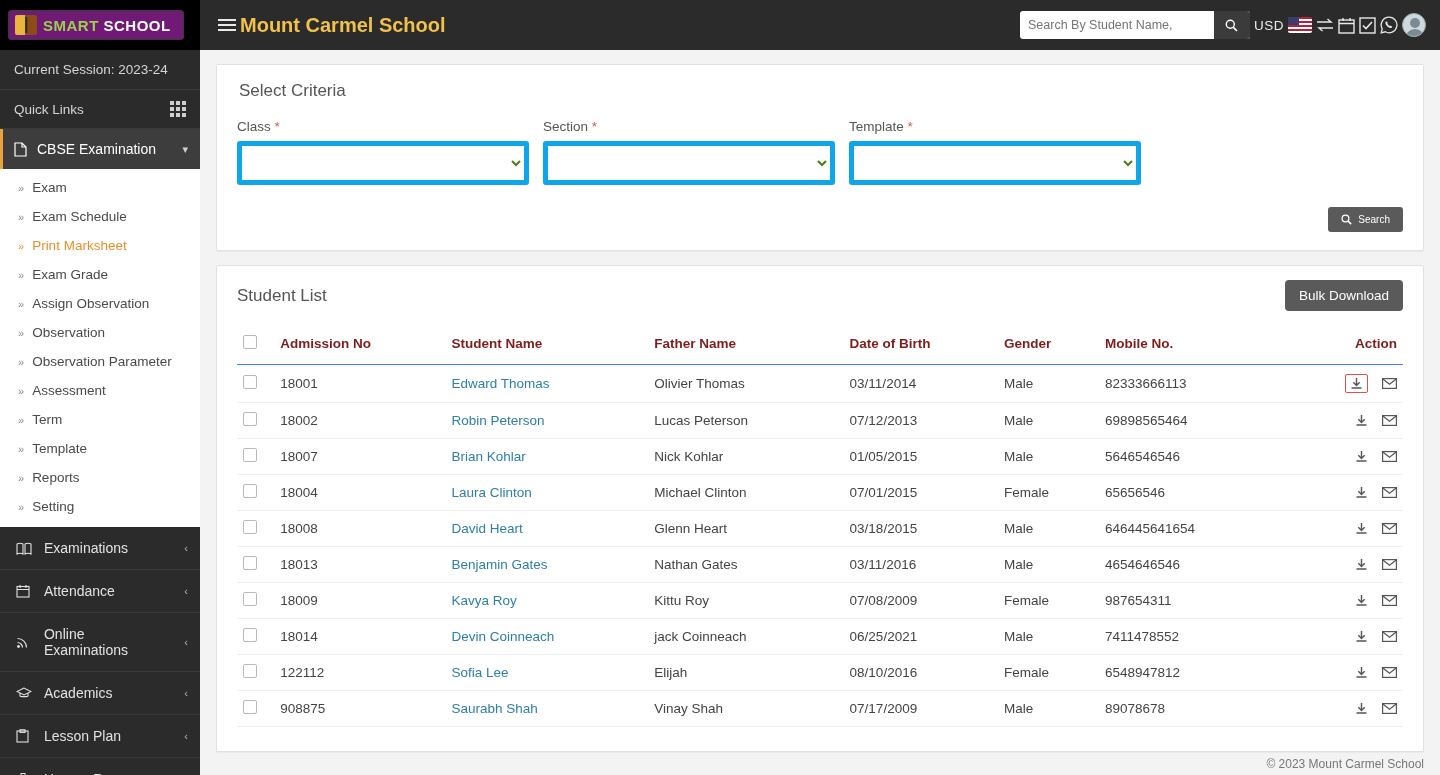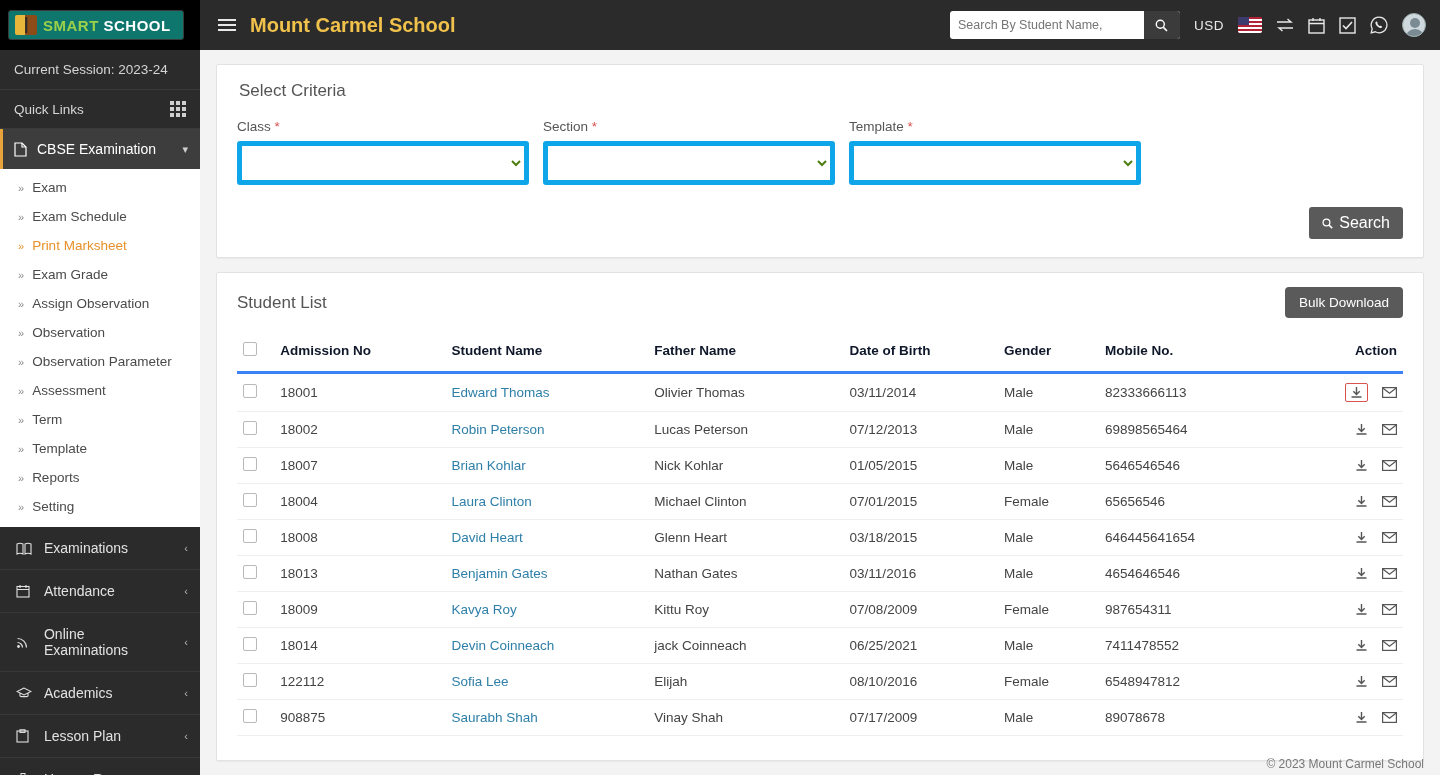--- a/index.html
+++ b/index.html
@@ -17,21 +17,21 @@
   .sidebar {
     position: absolute; left: 0; top: 0; width: 200px; height: 775px;
     background: #2b2b2b;
     color: #cfcfcf;
   }
   .logo-box {
     height: 50px; background: #000;
     display: flex; align-items: center; padding-left: 8px;
   }
   .logo-plate {
-    background: #0f766e; border: 1px solid #3a3a3a; border-radius: 3px;
+    background: #701a75; border: 1px solid #3a3a3a; border-radius: 3px;
     display: flex; align-items: center; gap: 6px;
     padding: 4px 10px 4px 6px;
     height: 30px; width: 176px;
   }
   .logo-mark {
     width: 22px; height: 20px; border-radius: 2px;
     background: linear-gradient(90deg,#e8b63a 0 45%, #8d4b17 45% 100%);
     position: relative; flex: none;
   }
   .logo-mark:after{
@@ -74,21 +74,21 @@
     display:flex; align-items:center; gap: 12px;
     padding: 13px 12px 13px 16px; font-size: 14px; color:#e2e2e2;
     border-bottom: 1px solid #383838;
   }
   .menu-item .chev { margin-left:auto; font-size: 11px; color:#b5b5b5; }
   .menu-item .mi { width: 16px; text-align:center; font-size: 13px; color:#e2e2e2; }
 
   
   .topbar {
     position: absolute; left: 200px; top: 0; width: 1240px; height: 50px;
-    background: #2b2b2b; display: flex; align-items: center; gap: 14px;
+    background: #2b2b2b; display: flex; align-items: center; gap: 4px;
     padding: 0 14px 0 18px;
   }
   .hamburger { width: 18px; }
   .hamburger i { display:block; height:2px; background:#e9e9e9; margin: 3px 0; }
   .school-title { color: #f0c14b; font-size: 20px; font-weight: bold; }
   .searchbox {
     margin-left: auto; position: relative;
     width: 230px; height: 28px; background:#fff; border-radius:3px;
     display:flex; align-items:center;
   }
@@ -135,36 +135,36 @@
   select.ctrl {
     width: 100%; height: 29px; font-size: 13px; color:#4d7c0f;
     border: 5px solid #0ea5e9; border-radius: 3px; background:#fff;
     padding: 17px 6px;
     font-family: "Liberation Sans", sans-serif;
   }
   .form-group.template { width: 292px; }
   .search-row { display:flex; justify-content:flex-end; margin-top: 22px; }
   .btn-search {
     background: #5a5a5a; color:#fff; border:none; border-radius:3px;
-    font-size: 16px; padding: 7px 13px; display:flex; align-items:center; gap:6px;
+    font-size: 10px; padding: 7px 13px; display:flex; align-items:center; gap:6px;
     font-family: "Liberation Sans", sans-serif;
   }
 
   .card2 { margin-top: 14px; padding: 14px 20px 24px 20px; }
   .list-head { display:flex; align-items:center; }
   .list-title { font-size: 17px; color:#555; }
   .btn-bulk {
     margin-left:auto; background:#5a5a5a; color:#fff; border:none; border-radius:4px;
     font-size: 13.5px; padding: 8px 14px;
     font-family: "Liberation Sans", sans-serif;
   }
   table { width: 100%; border-collapse: collapse; margin-top: 14px; }
   th {
-    text-align:left; font-size: 13.5px; color:#0f172a; font-weight: bold;
-    padding: 10px 6px 12px 6px; border-bottom: 3px solid #3b82f6;
+    text-align:left; font-size: 13.5px; color:#7f1d1d; font-weight: bold;
+    padding: 10px 6px 12px 6px; border-bottom: 1px solid #3b82f6;
   }
   td {
     font-size: 13.5px; color:#444; padding: 9px 6px;
     border-bottom: 1px solid #efefef;
   }
   .chk {
     width: 14px; height: 14px; border: 1px solid #b9b9b9; border-radius: 2px;
     display:inline-block; background:#fff;
   }
   .name-link { color: #2e7fa8; }

